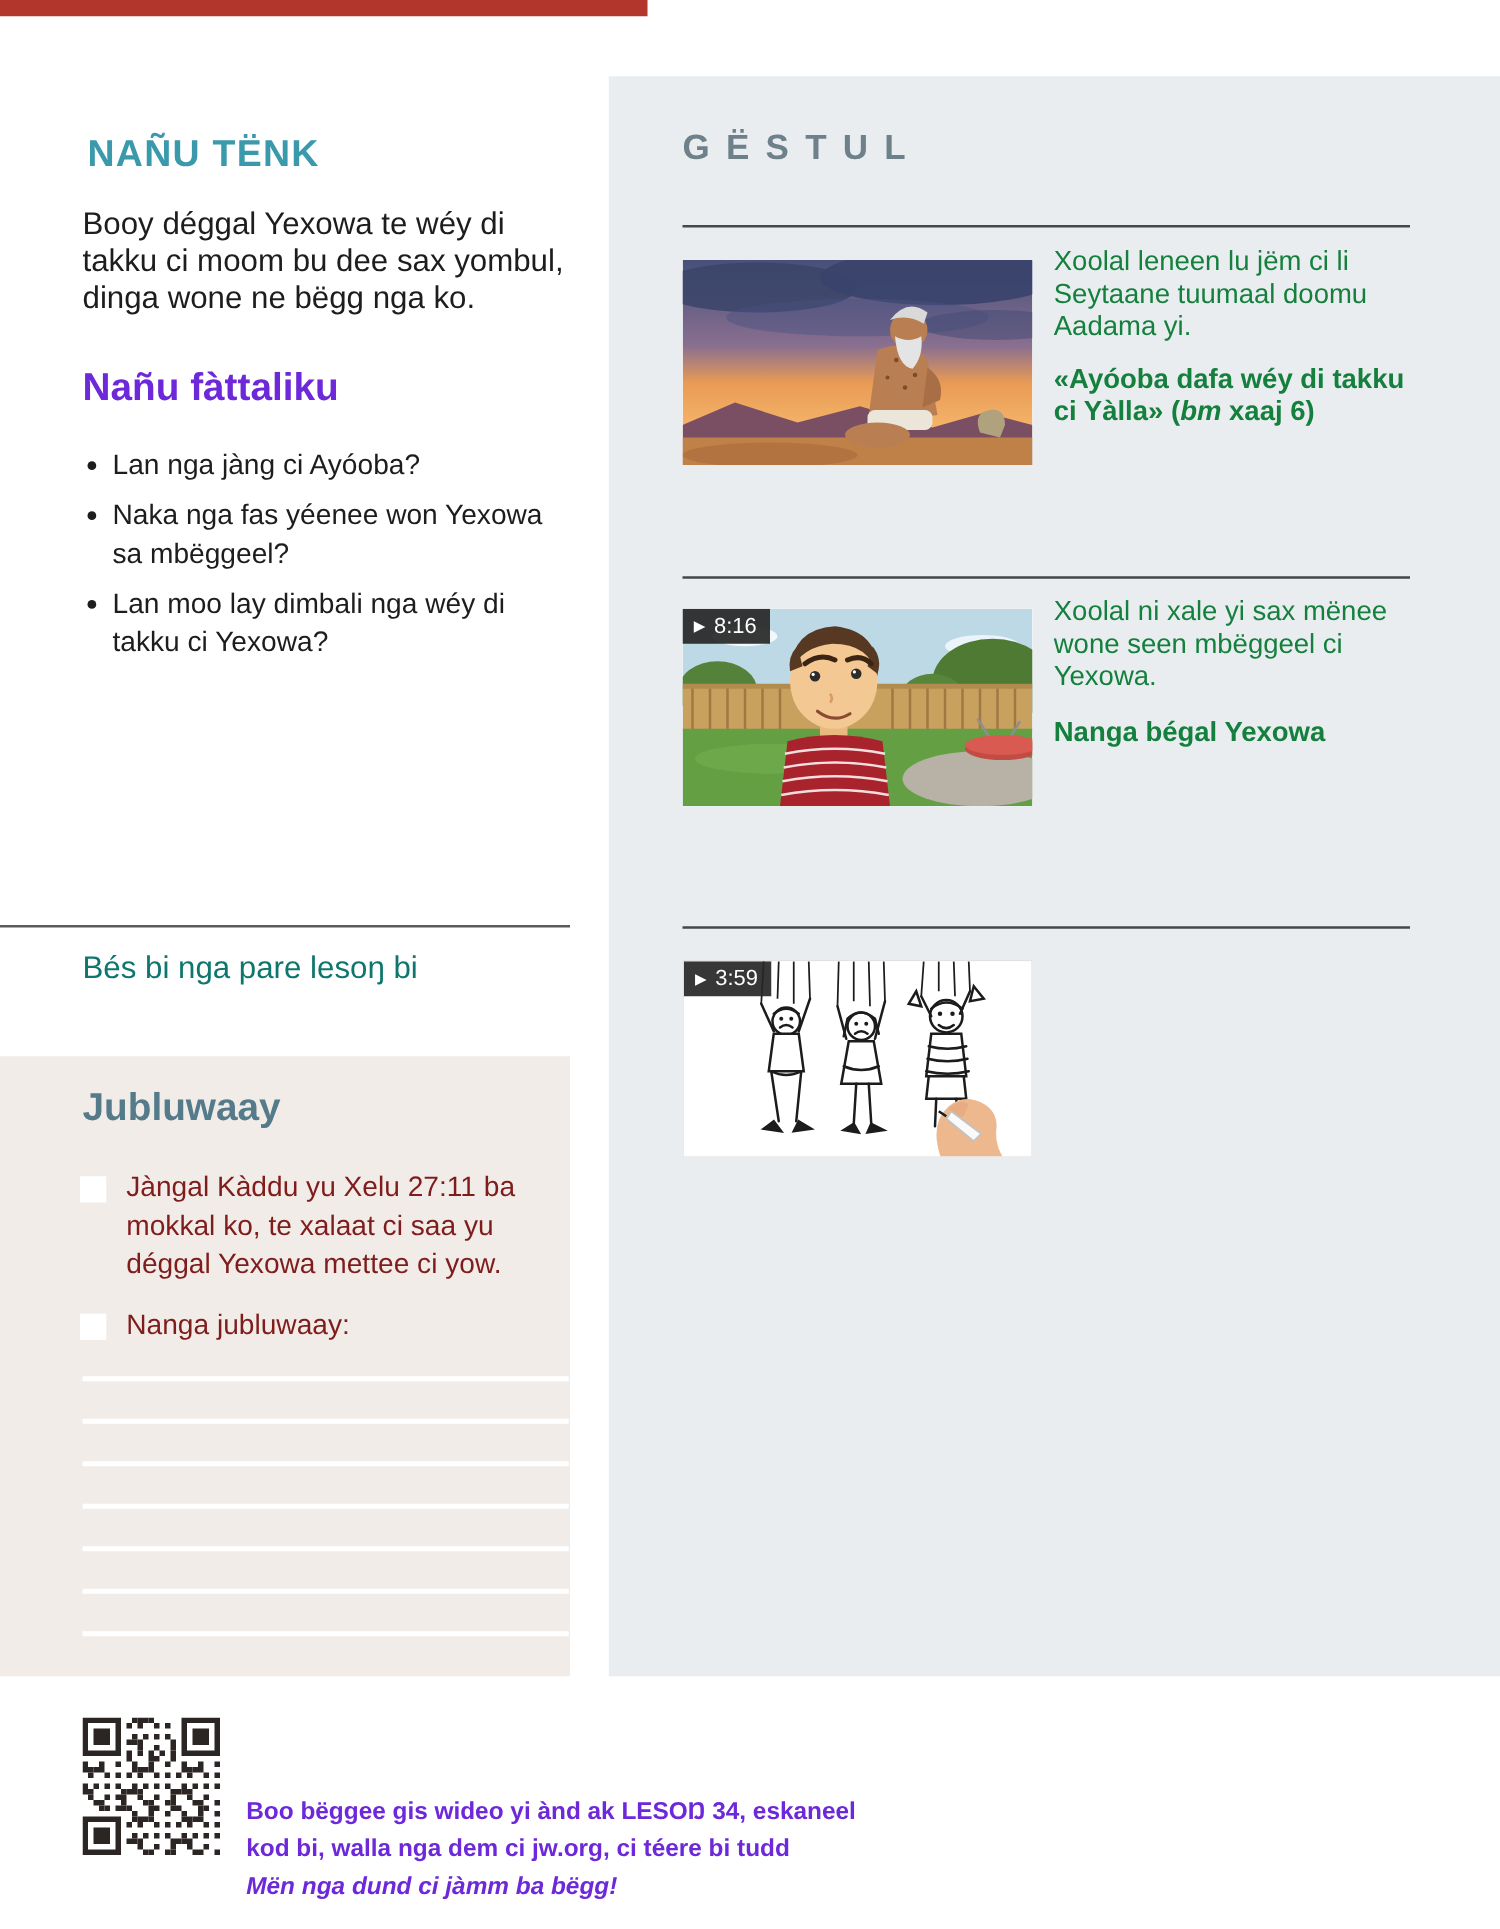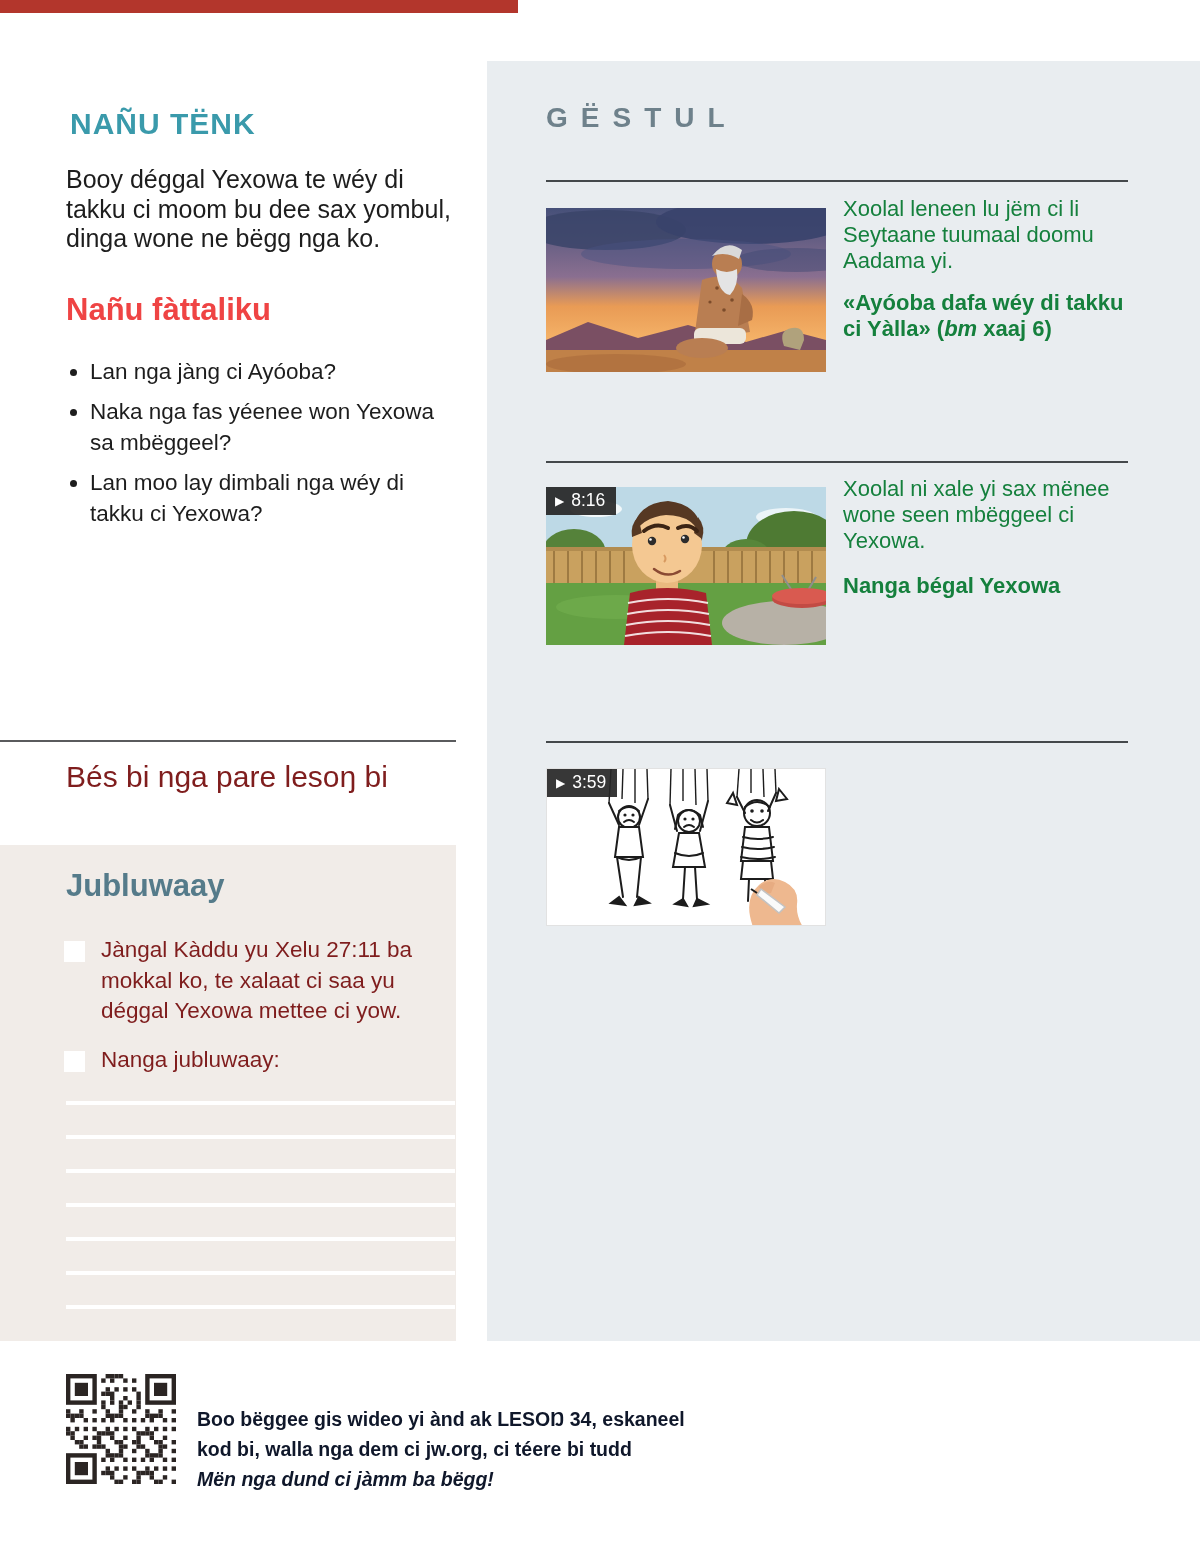--- a/index.html
+++ b/index.html
@@ -12,21 +12,21 @@
   
   .accent{left:0;top:0;width:518px;height:13px;background:#b me0;}
   .accent{background:#b3362c;}
 
   
   .graycol{left:487px;top:61px;width:713px;height:1280px;background:#e9edf0;}
 
   
   .t-summary{left:66px;top:103px;margin:4px;font-size:30px;font-weight:bold;letter-spacing:1px;color:#3a9aab;}
   .p-summary{left:66px;top:165px;width:392px;margin:0;font-size:25px;line-height:29.5px;color:#1d1d1d;}
-  .t-recall{left:66px;top:292px;margin:0;font-size:31px;font-weight:bold;color:#ef4444;}
+  .t-recall{left:66px;top:292px;margin:0;font-size:31px;font-weight:bold;color:#6d28d9;}
   .bullets{left:66px;top:356px;width:345px;margin:0;padding:0 0 0 24px;}
   .bullets li{font-size:22.5px;line-height:31px;margin:0 0 9px 0;}
 
   
   .t-explore{left:546px;top:102px;margin:0;font-size:28px;font-weight:bold;letter-spacing:13px;color:#6e818b;}
   .rule-r{left:546px;width:582px;height:2px;background:#44484b;}
   .rule-l{left:0;top:740px;width:456px;height:2px;background:#5a5b5d;}
 
   .thumb{width:280px;overflow:hidden;background:#fff;}
   .thumb svg{display:block;}
@@ -43,32 +43,32 @@
 
   .media-text{left:843px;width:300px;}
   .mt1{top:196px;} .mt2{top:476px;} .mt3{top:756px;}
   .media-text p{margin:0;font-size:22px;line-height:26px;color:#15803d;}
   .media-text p.strong{margin-top:16px;font-weight:bold;}
   .media-text p.cta{margin-top:19px;font-weight:bold;}
   .media-text .ref{font-weight:bold;margin-top:32px;}
   .media-text .ref i{font-style:italic;}
 
   
-  .completion{left:66px;top:760px;margin:0;font-size:30px;color:#7f1d1d;}
+  .completion{left:66px;top:760px;margin:0;font-size:25px;color:#0f766e;}
   .beige{left:0;top:845px;width:456px;height:496px;background:#f1ece8;}
   .t-goals{left:66px;top:868px;margin:0;font-size:31px;font-weight:bold;color:#557b8a;}
   .checkbox{width:21px;height:21px;background:#ffffff;}
   .cb1{left:64px;top:941px;} .cb2{left:64px;top:1051px;}
   .goal-text{margin:0;font-size:22.5px;line-height:30.5px;color:#7f1d1d;}
   .gt1{left:101px;top:935px;width:340px;} .gt2{left:101px;top:1045px;width:340px;}
   .wline{left:66px;width:389px;height:4px;background:#ffffff;}
 
   
   .qr{left:66px;top:1374px;width:110px;height:110px;}
-  .qr-caption{left:197px;top:1404px;width:520px;margin:0;font-size:19.5px;line-height:30px;font-weight:bold;color:#0f172a;}
+  .qr-caption{left:197px;top:1434px;width:520px;margin:0;font-size:19.5px;line-height:30px;font-weight:bold;color:#6d28d9;}
   .qr-caption .it{font-style:italic;}
 </style>
 </head>
 <body>
 
 <div id="page">
 
   <div class="abs accent"></div>
   <div class="abs graycol"></div>
 

